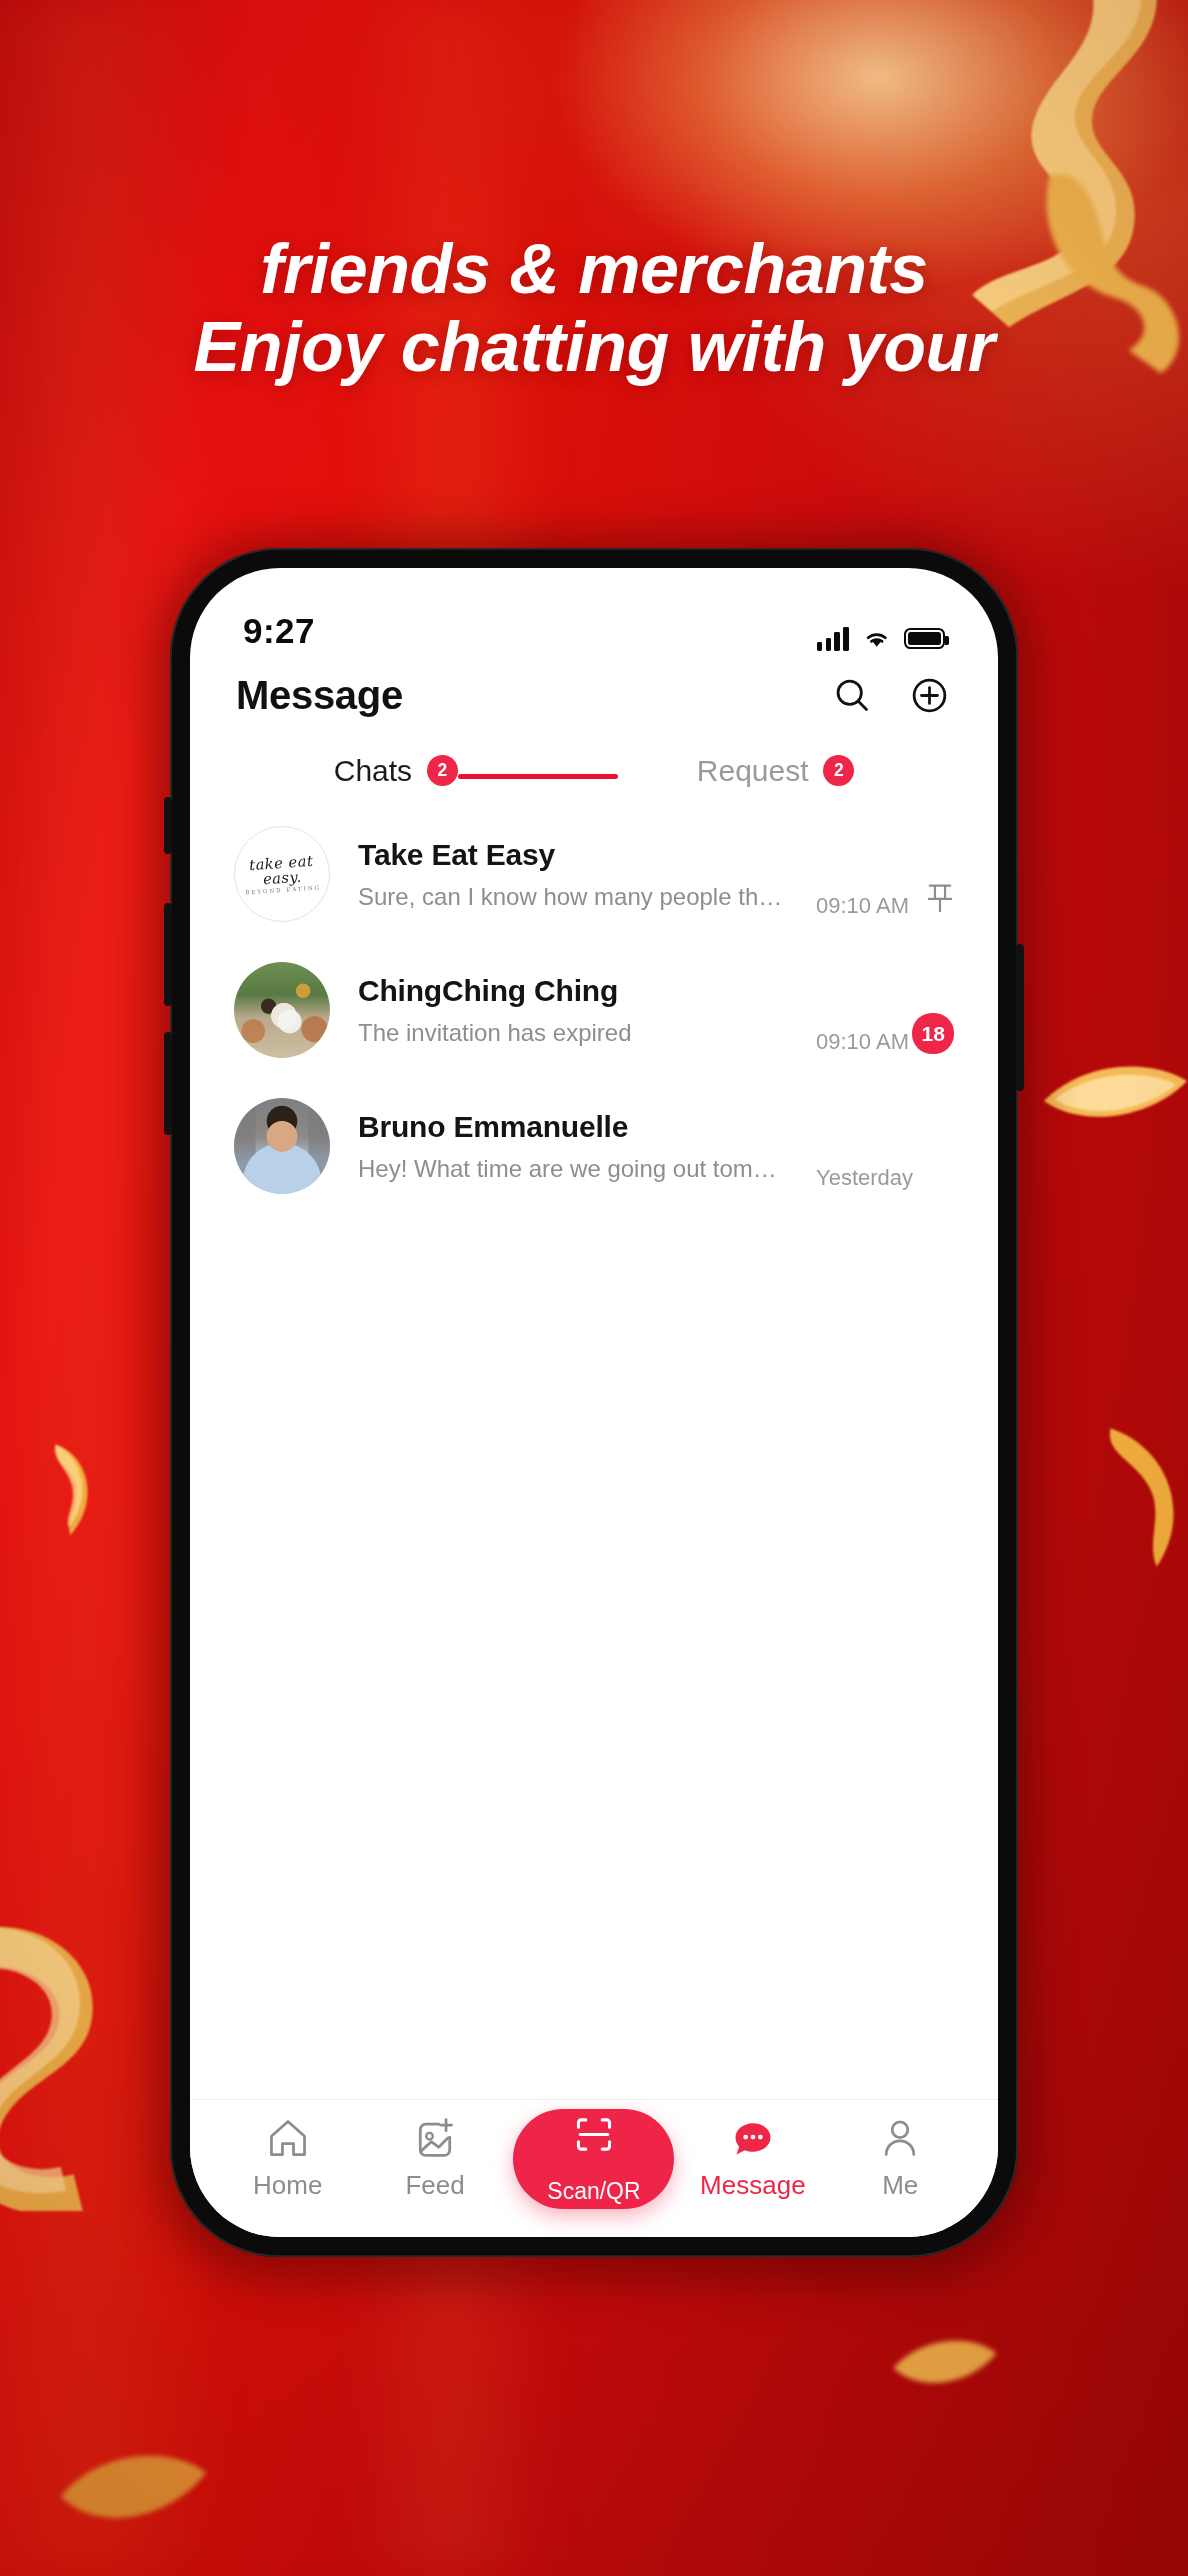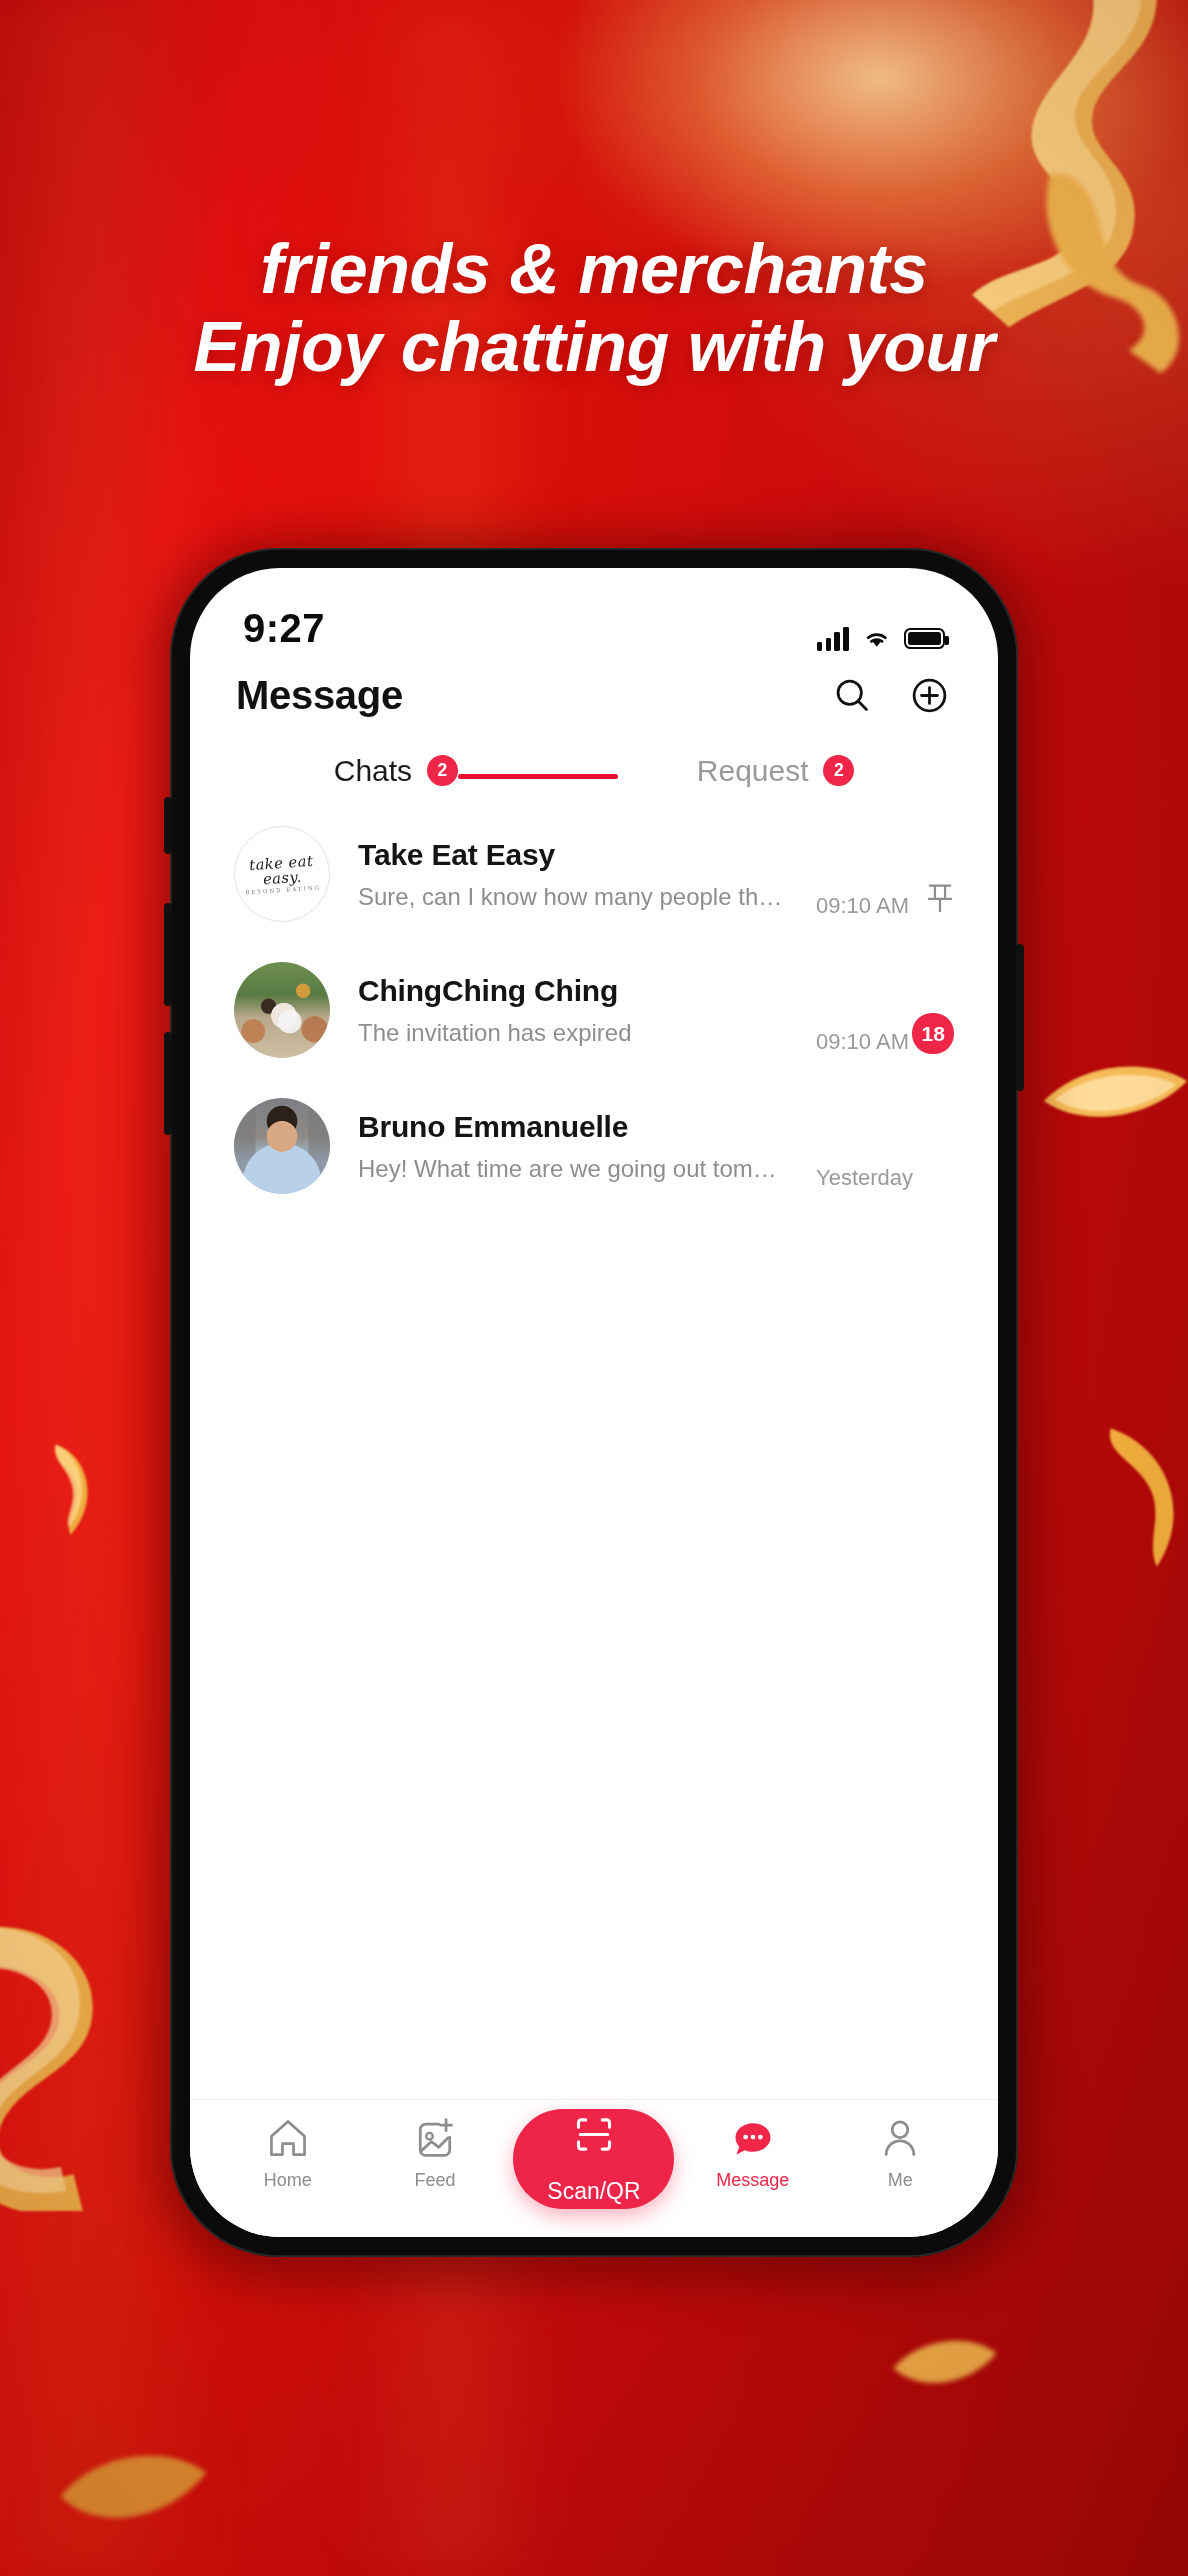--- a/index.html
+++ b/index.html
@@ -81,21 +81,21 @@
     display:flex; flex-direction:column;
   }
 
   
   .statusbar {
     height:88px; flex:none;
     display:flex; align-items:flex-end; justify-content:space-between;
     padding:0 53px 5.5px 53px;
   }
   .status-time {
-    font-size:40px; font-weight:700; color:#0b0b0b; letter-spacing:0.5px;
+    font-size:35px; font-weight:700; color:#0b0b0b; letter-spacing:0.5px;
   }
   .status-icons { display:flex; align-items:center; gap:13px; }
   .sig { display:flex; align-items:flex-end; gap:3.2px; height:24px; }
   .sig i { display:block; width:5.5px; background:#0b0b0b; border-radius:1.4px; }
   .sig i:nth-child(1){ height:8.3px; }
   .sig i:nth-child(2){ height:13px; }
   .sig i:nth-child(3){ height:18.4px; }
   .sig i:nth-child(4){ height:24px; }
   .batt {
     width:41px; height:21px; border:2.3px solid #0b0b0b; border-radius:6.4px;
@@ -222,21 +222,21 @@
     background:#ffffff;
     border-top:0.9px solid #f0f0f0;
     display:flex; align-items:flex-start; justify-content:space-around;
     padding:14.7px 24px 0 24px;
     position:relative;
   }
   .nav-item {
     width:138px;
     display:flex; flex-direction:column; align-items:center; gap:9.2px;
   }
-  .nav-label { font-size:18px; color:#8d8d8d; }
+  .nav-label { font-size:26px; color:#8d8d8d; }
   .nav-item.active-text .nav-label { color:#ef2648; }
   .nav-scan {
     width:161px; height:100px; border-radius:50px;
     background:#ee2449;
     display:flex; flex-direction:column; align-items:center; justify-content:center;
     gap:23px; margin-top:-5.5px;
     box-shadow:0 7.4px 20px rgba(238,36,73,0.35);
   }
   .nav-scan .nav-label { color:#fff; font-size:23px; }
 </style>

